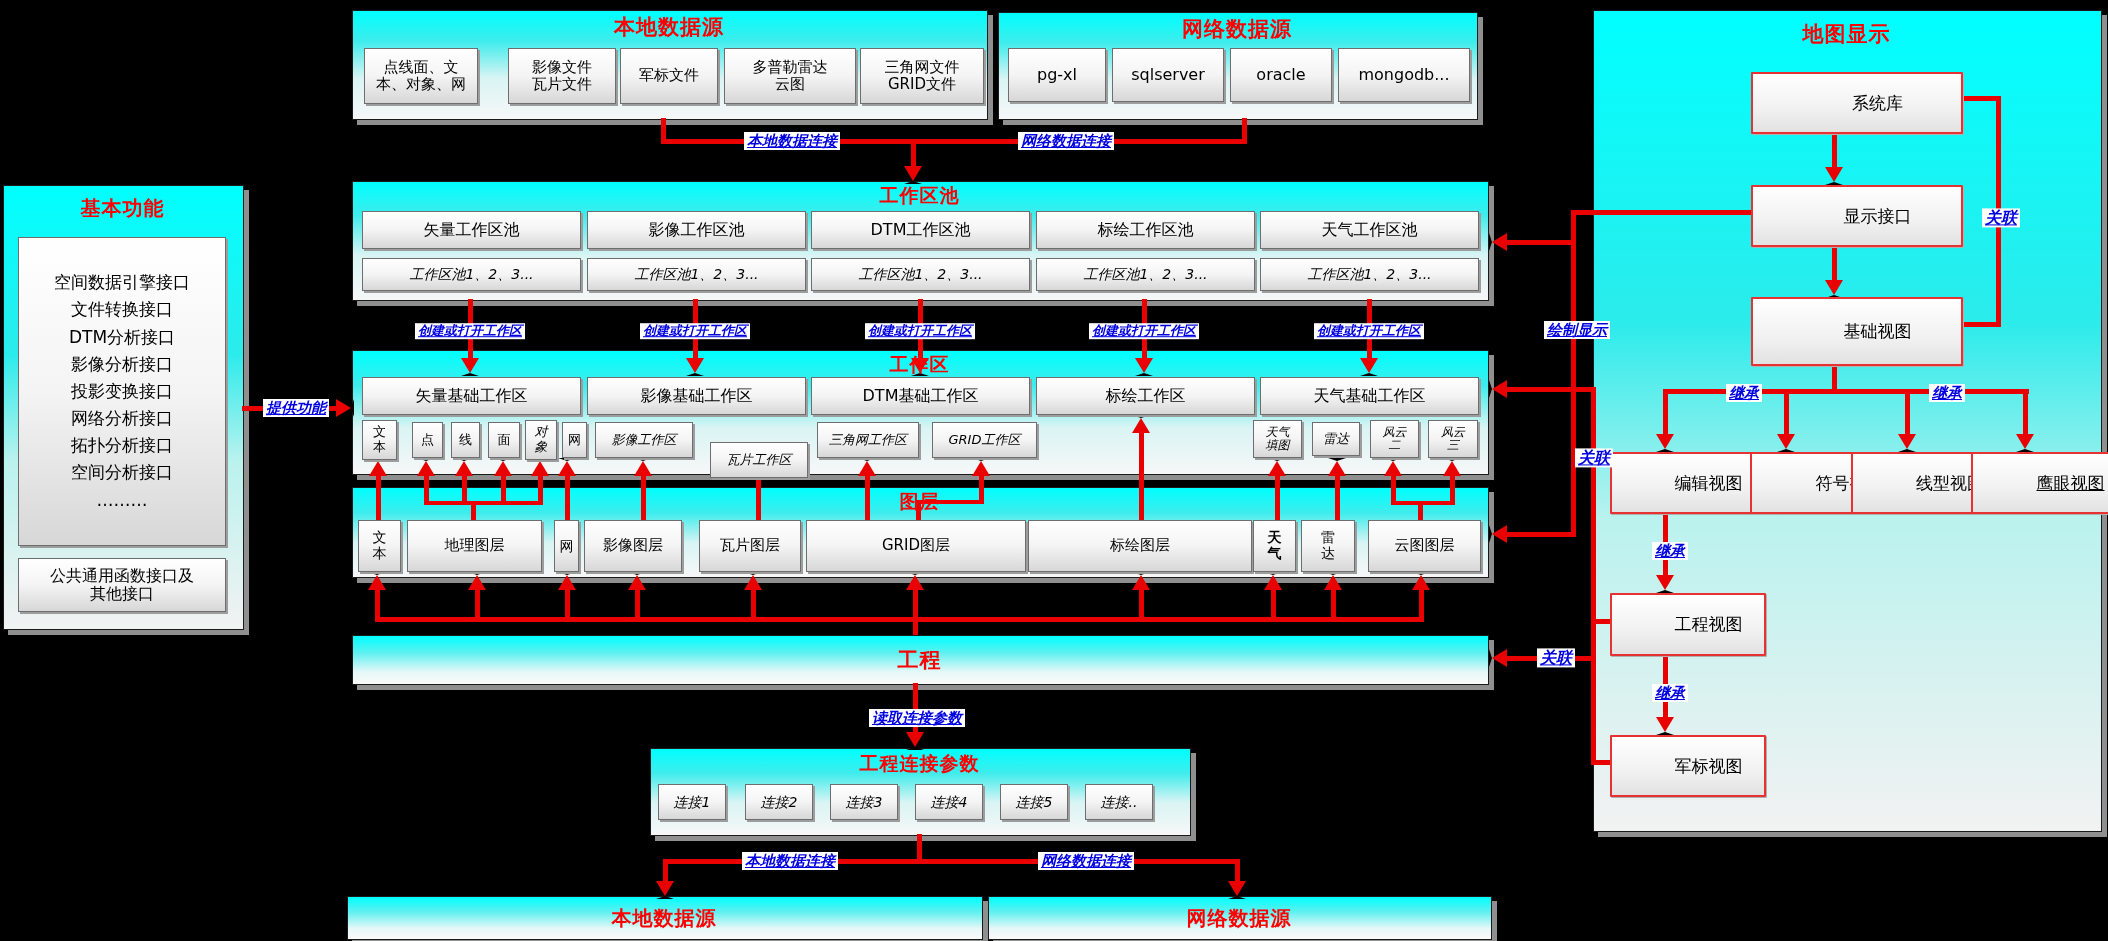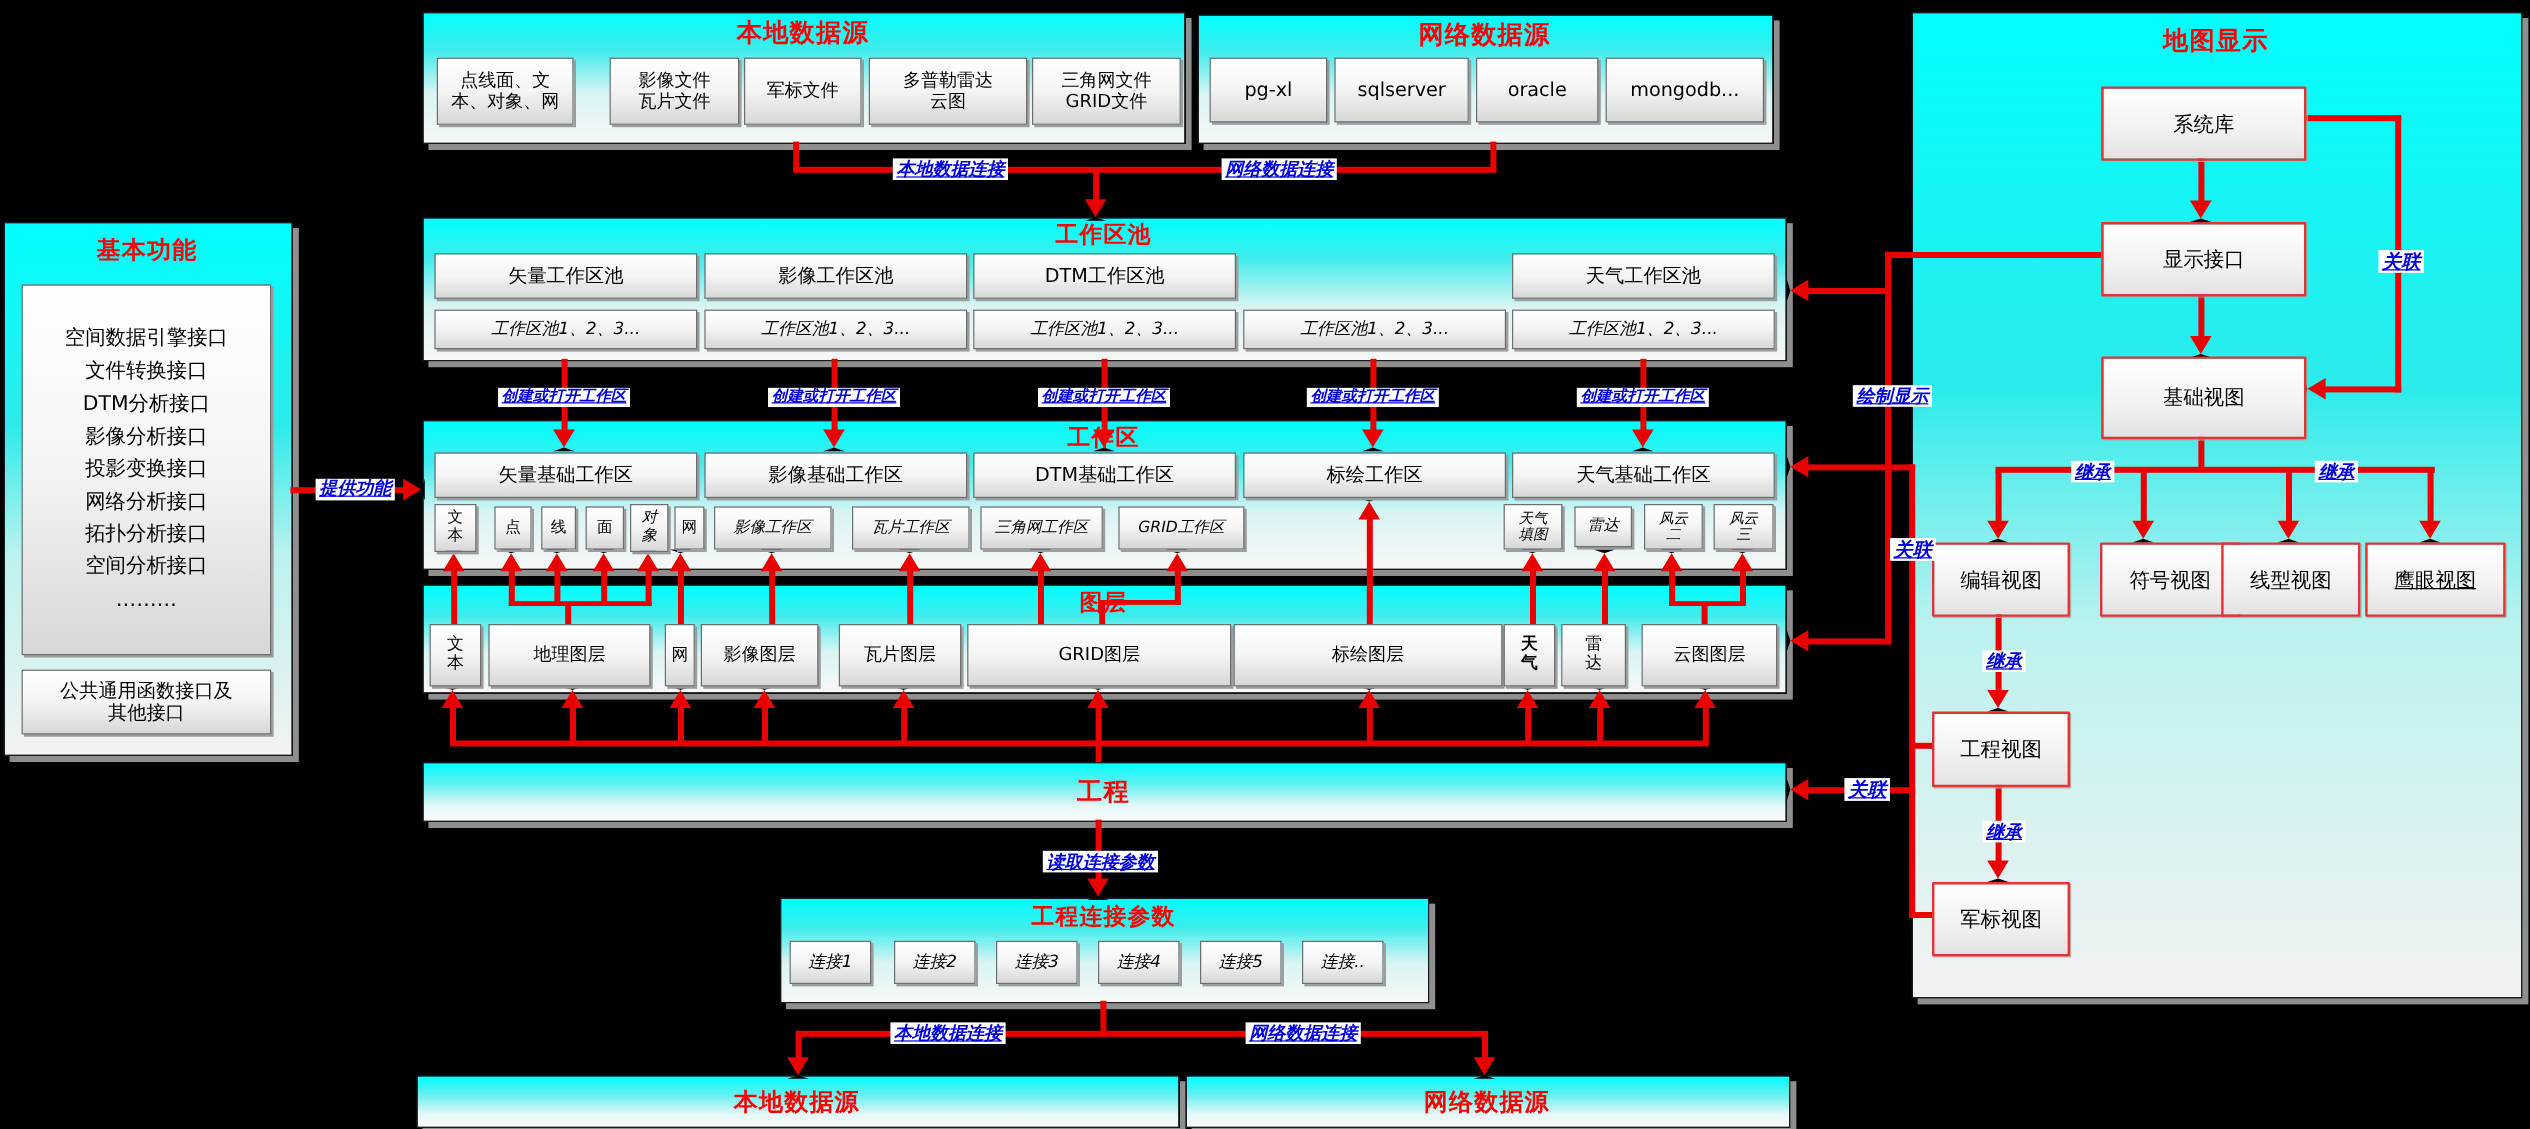--- a/index.html
+++ b/index.html
@@ -16,21 +16,21 @@
   .box{position:absolute;z-index:2;border:1px solid #6e6e6e;box-shadow:2px 2px 0 #9d9d9d;
        background:linear-gradient(180deg,#ffffff 0%,#f4f4f4 50%,#d7d7d7 100%);
        display:flex;align-items:center;justify-content:center;text-align:center;line-height:1.15;}
   .box.it{font-style:italic;}
   .pre{white-space:pre-line;}
   .vt{display:inline-block;word-break:break-all;line-height:1.12;}
   
   .node{position:absolute;z-index:2;border:2px solid #e63232;border-radius:1px;
         background:linear-gradient(180deg,#ffffff 0%,#f1f1f1 60%,#e2e2e2 100%);
         box-shadow:1px 1px 0 #b0b0b0;display:flex;align-items:center;justify-content:center;
-        font-size:17px;}
+        font-size:17px;padding-left:41px;}
   
   .ln{position:absolute;background:#e90000;z-index:1;}
   .arr{position:absolute;width:0;height:0;border-style:solid;z-index:1;}
   .arr.down{border-left:9px solid transparent;border-right:9px solid transparent;border-top:15px solid #e90000;}
   .arr.up{border-left:9px solid transparent;border-right:9px solid transparent;border-bottom:15px solid #e90000;}
   .arr.left{border-top:9px solid transparent;border-bottom:9px solid transparent;border-right:15px solid #e90000;}
   .arr.right{border-top:9px solid transparent;border-bottom:9px solid transparent;border-left:15px solid #e90000;}
   .bluelab{position:absolute;transform:translate(-50%,-50%);background:#fff;color:#0000e0;
            font-style:italic;font-weight:bold;text-decoration:underline;font-size:15px;
            padding:0 3px;white-space:nowrap;z-index:5;line-height:1.2;}
@@ -83,20 +83,21 @@
 
   <div class="ln" style="left:242px;top:406px;width:96px;height:5px;"></div>
   <div class="arr right" style="left:336px;top:399px;"></div>
   <div class="bluelab" style="left:296px;top:408px;font-family:Liberation Serif, serif;">提供功能</div>
 
   <div class="panel" style="left:352px;top:181px;width:1135px;height:118px;"></div>
   <div class="redtitle" style="left:352px;top:183px;width:1135px;font-size:19px;">工作区池</div>
   <div class="box" style="left:362px;top:211px;width:217px;height:36px;font-size:16px;">矢量工作区池</div>
   <div class="box" style="left:587px;top:211px;width:217px;height:36px;font-size:16px;">影像工作区池</div>
   <div class="box" style="left:811px;top:211px;width:217px;height:36px;font-size:16px;">DTM工作区池</div>
+  <div class="box" style="left:1036px;top:211px;width:217px;height:36px;font-size:16px;">标绘工作区池</div>
   <div class="box" style="left:1260px;top:211px;width:217px;height:36px;font-size:16px;">天气工作区池</div>
   <div class="box it" style="left:362px;top:258px;width:217px;height:31px;font-size:14px;">工作区池1、2、3...</div>
   <div class="box it" style="left:587px;top:258px;width:217px;height:31px;font-size:14px;">工作区池1、2、3...</div>
   <div class="box it" style="left:811px;top:258px;width:217px;height:31px;font-size:14px;">工作区池1、2、3...</div>
   <div class="box it" style="left:1036px;top:258px;width:217px;height:31px;font-size:14px;">工作区池1、2、3...</div>
   <div class="box it" style="left:1260px;top:258px;width:217px;height:31px;font-size:14px;">工作区池1、2、3...</div>
 
   <div class="ln" style="left:468px;top:299px;width:5px;height:62px;"></div>
   <div class="arr down" style="left:461px;top:358px;"></div>
   <div class="bluelab" style="left:470px;top:331px;font-size:13px;">创建或打开工作区</div>
@@ -125,21 +126,21 @@
       <span class="vt" style="width:1.1em;">文本</span>
     </div>
   <div class="box" style="left:412px;top:422px;width:29px;height:34px;font-size:13px;">点</div>
   <div class="box" style="left:451px;top:422px;width:27px;height:34px;font-size:13px;">线</div>
   <div class="box" style="left:488px;top:422px;width:30px;height:34px;font-size:13px;">面</div>
   <div class="box" style="left:525px;top:420px;width:30px;height:38px;font-size:13px;">
       <span class="vt" style="width:1.1em;font-style:italic;">对象</span>
     </div>
   <div class="box" style="left:562px;top:422px;width:23px;height:34px;font-size:13px;">网</div>
   <div class="box it" style="left:595px;top:422px;width:96px;height:34px;font-size:13px;">影像工作区</div>
-  <div class="box it" style="left:710px;top:422px;width:96px;height:34px;font-size:13px;">瓦片工作区</div>
+  <div class="box it" style="left:710px;top:442px;width:96px;height:34px;font-size:13px;">瓦片工作区</div>
   <div class="box it" style="left:817px;top:422px;width:100px;height:34px;font-size:13px;">三角网工作区</div>
   <div class="box it" style="left:932px;top:422px;width:103px;height:34px;font-size:13px;">GRID工作区</div>
   <div class="box it" style="left:1253px;top:420px;width:47px;height:36px;font-size:12px;">
       <span class="vt" style="width:2.4em;">天气填图</span>
     </div>
   <div class="box it" style="left:1312px;top:422px;width:46px;height:32px;font-size:13px;">雷达</div>
   <div class="box it" style="left:1370px;top:420px;width:47px;height:36px;font-size:12px;">
       <span class="vt" style="width:2.4em;">风云二</span>
     </div>
   <div class="box it" style="left:1428px;top:420px;width:48px;height:36px;font-size:12px;">

